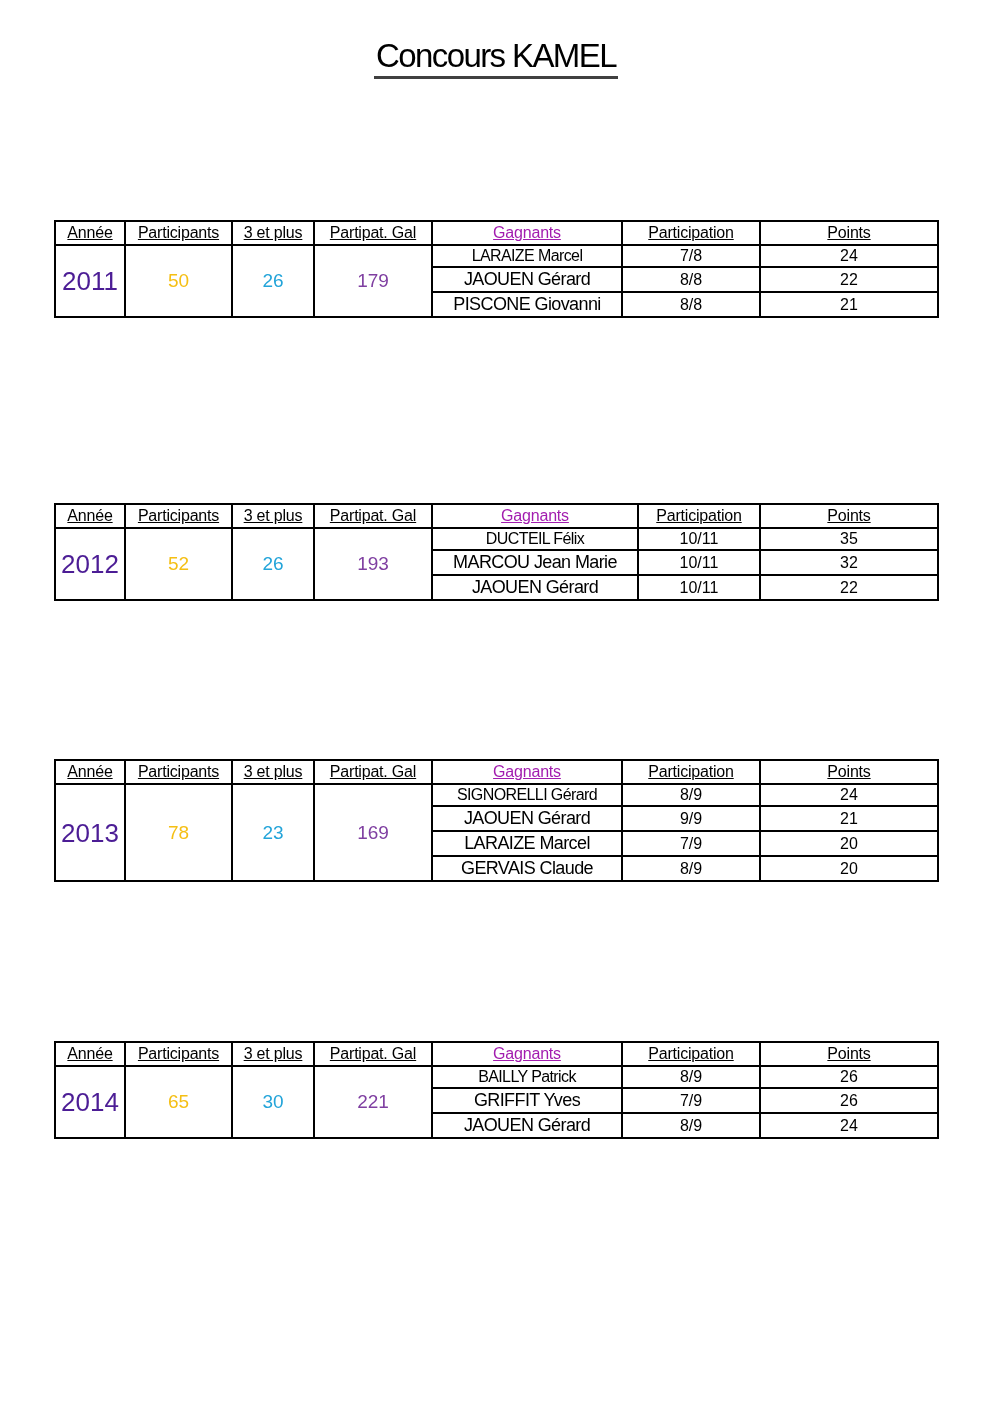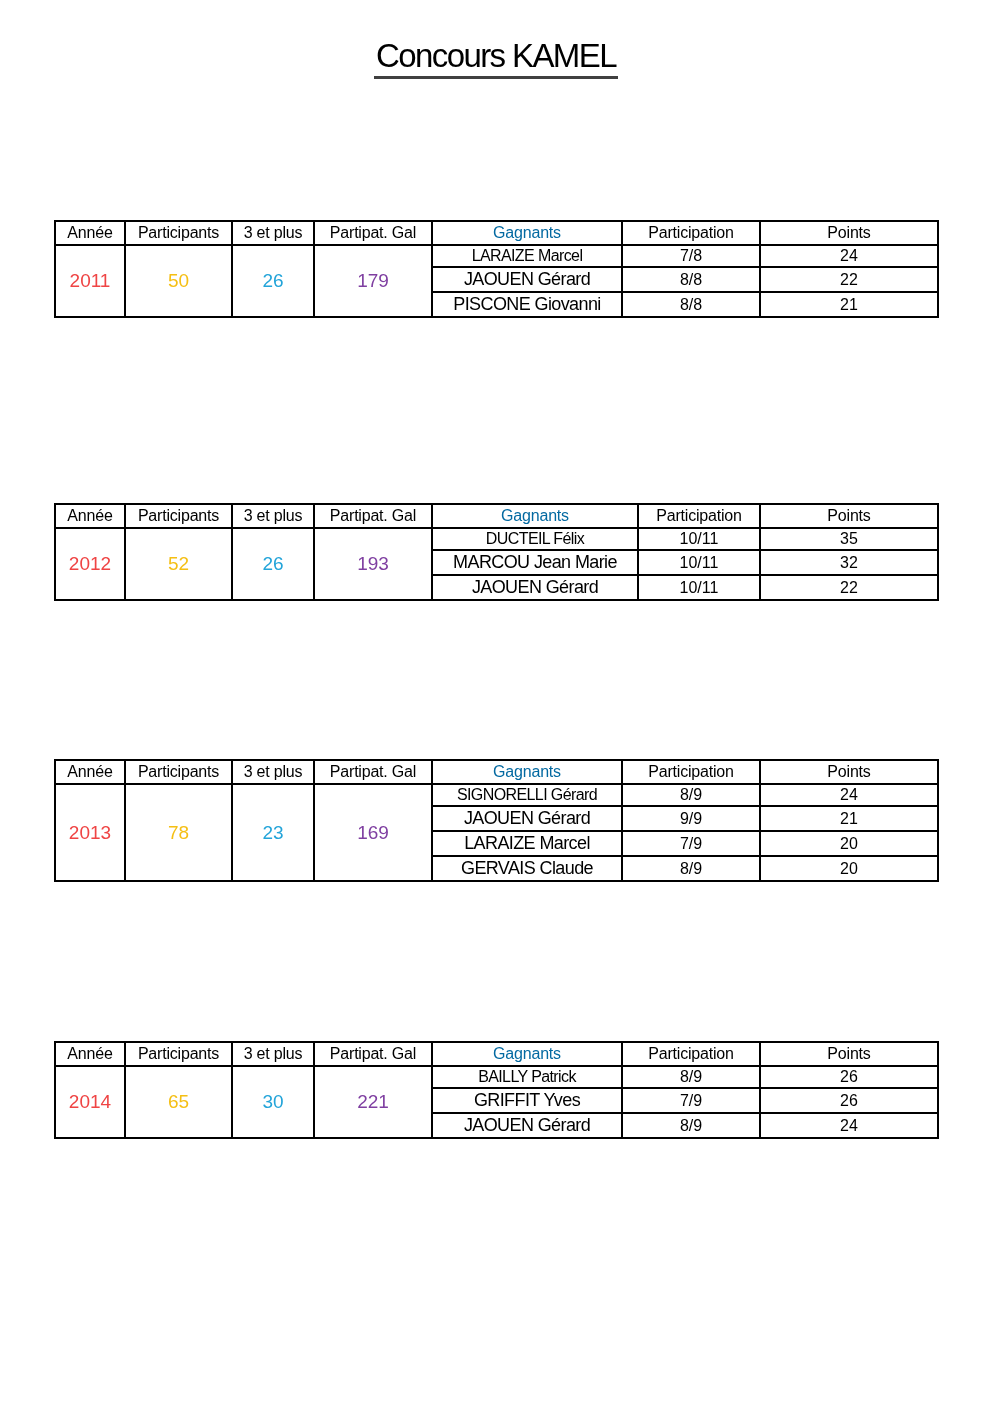--- a/index.html
+++ b/index.html
@@ -12,23 +12,23 @@
     display: inline-block; border-bottom: 3px solid #404040; padding: 0 2px 2px 2px; line-height: 36px;
   }
   table.contest {
     position: absolute; left: 54px; border-collapse: collapse; table-layout: fixed;
     font-size: 16px;
   }
   table.contest td, table.contest th {
     border: 2px solid #000; text-align: center; padding: 0; font-weight: normal;
     overflow: hidden; white-space: nowrap;
   }
-  table.contest th { height: 22px; line-height: 20px; letter-spacing: -0.2px; }
-  .gagnants-h { color: #0369a1; letter-spacing: -0.4px; }
-  .year { color: #ef4444; font-size: 19px; }
+  table.contest th { height: 22px; line-height: 20px; letter-spacing: -0.2px; text-decoration: underline; }
+  .gagnants-h { color: #a21caf; letter-spacing: -0.4px; }
+  .year { color: #4c1d95; font-size: 26px; }
   .participants { color: #f5bf14; font-size: 19px; }
   .plus3 { color: #23a4d9; font-size: 19px; }
   .gal { color: #7f3fa1; font-size: 19px; }
   td.winner { letter-spacing: -0.6px; }
   td.winner.big { font-size: 18px; }
   td.winner.small { font-size: 16px; }
   tr.w-first td { height: 20px; line-height: 18px; }
   tr.w-next td { height: 23px; line-height: 21px; }
   td.num { font-size: 16px; margin-left: 44px; }
 </style>

